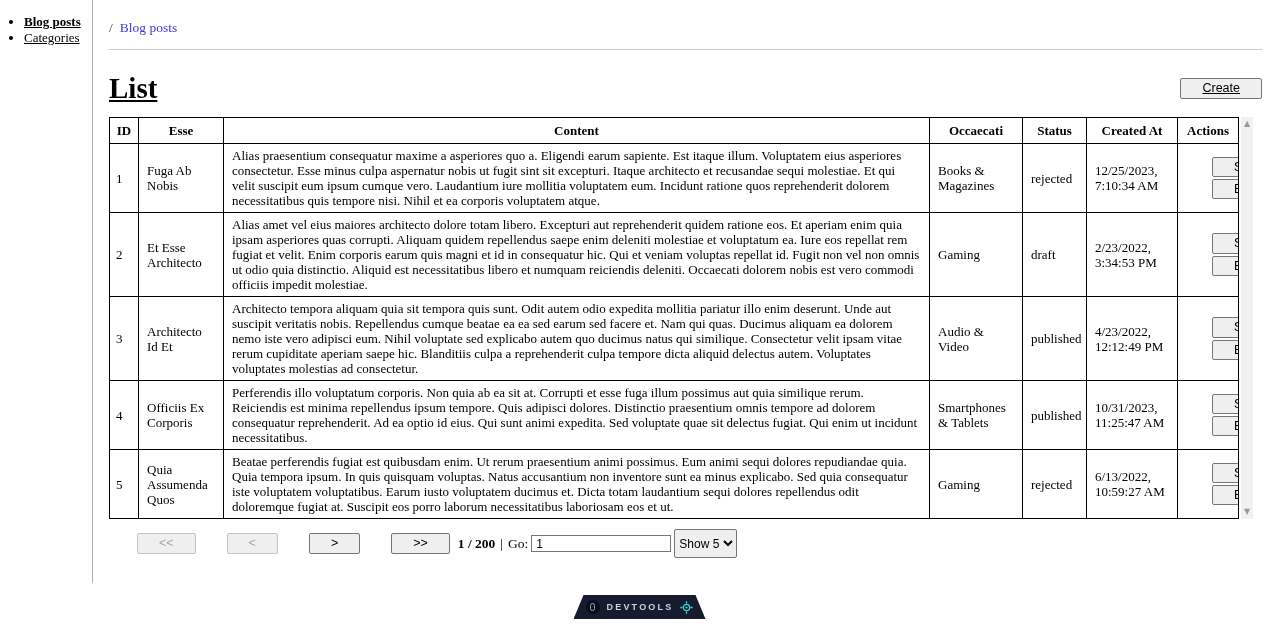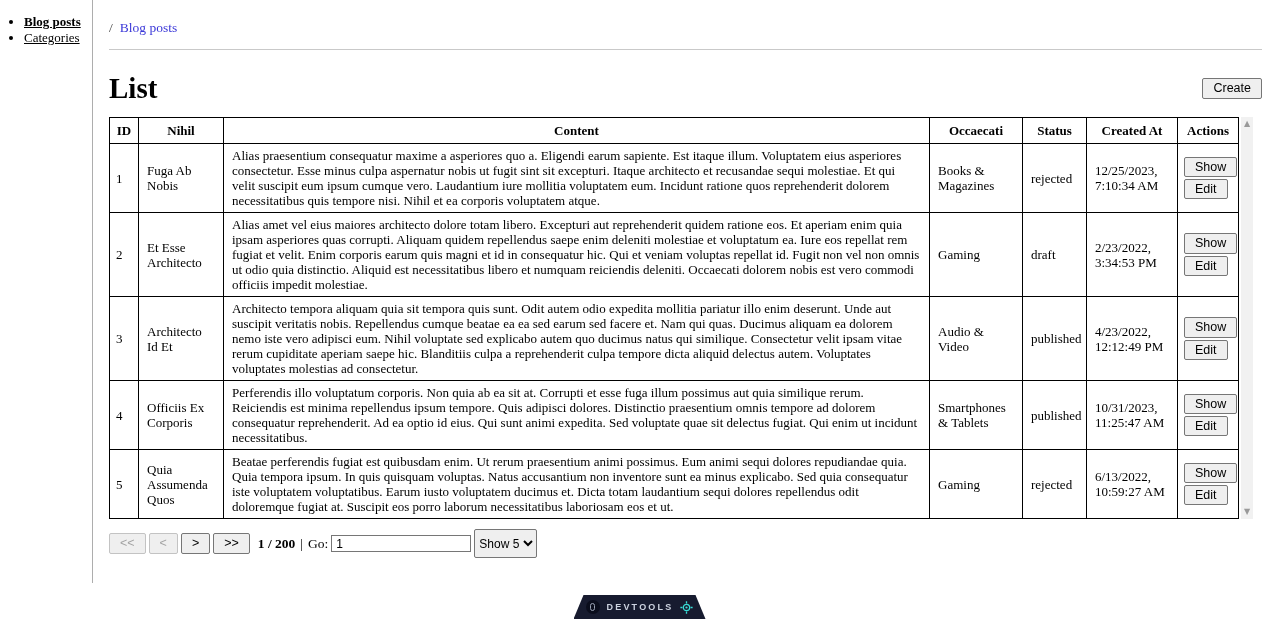--- a/index.html
+++ b/index.html
@@ -14,26 +14,26 @@
   aside a { color:#000; text-decoration:underline; }
   aside a.active { font-weight:bold; }
 
   main { flex:1; padding:0 17px 0 16px; min-width:0; }
 
   .breadcrumb { padding-top:20px; display:flex; align-items:center; gap:7px; font-size:13.5px; }
   .breadcrumb .sep { color:#3f3f3f; }
   .breadcrumb a { color:#3b38d8; text-decoration:none; }
   hr.top-rule { border:none; border-top:1px solid #c9c9c9; margin:13px 0 0 0; }
 
-  .title-row { display:flex; justify-content:space-between; align-items:center; margin-top:24px; margin-bottom:14px; }
+  .title-row { display:flex; justify-content:space-between; align-items:center; margin-top:24px; margin-bottom:14px;text-decoration:underline; }
   h1 { margin:0; font-size:29px; font-weight:bold; line-height:1; }
 
   button.std {
     font-family:"Liberation Sans","DejaVu Sans",sans-serif; font-size:12.5px; color:#000;
-    background:#efefef; border:1px solid #767676; border-radius:2px; padding:1px 10px; cursor:pointer; line-height:1.3;
+    background:#efefef; border:1px solid #767676; border-radius:2px; padding:1px 21px; cursor:pointer; line-height:1.3;margin-left:28px;
   }
   button.std.disabled { color:rgba(0,0,0,0.33); border-color:#c3c3c3; }
 
   .table-wrap { display:flex; align-items:stretch; }
   table { border-collapse:collapse; table-layout:fixed; width:1129px; }
   th, td { border:1px solid #000; padding:4px 8px; vertical-align:middle; font-size:13px; line-height:15px; overflow:hidden; }
   th { font-weight:bold; text-align:center; padding:5px 3px; }
   td.num { padding:4px 6px; }
   .actions-cell { padding:4px 6px; }
   .actions-cell .abtn { margin:2px 0; }
@@ -97,21 +97,21 @@
             <col style="width:85px">
             <col style="width:706px">
             <col style="width:93px">
           <col style="width:64px">
             <col style="width:91px">
             <col style="width:61px">
         </colgroup>
         <thead>
           <tr>
             <th>ID</th>
-            <th>Nihil</th>
+            <th>Esse</th>
             <th>Content</th>
             <th>Occaecati</th>
             <th>Status</th>
             <th>Created At</th>
             <th>Actions</th>
           </tr>
         </thead>
         <tbody>
           <tr>
             <td class="num">1</td>

